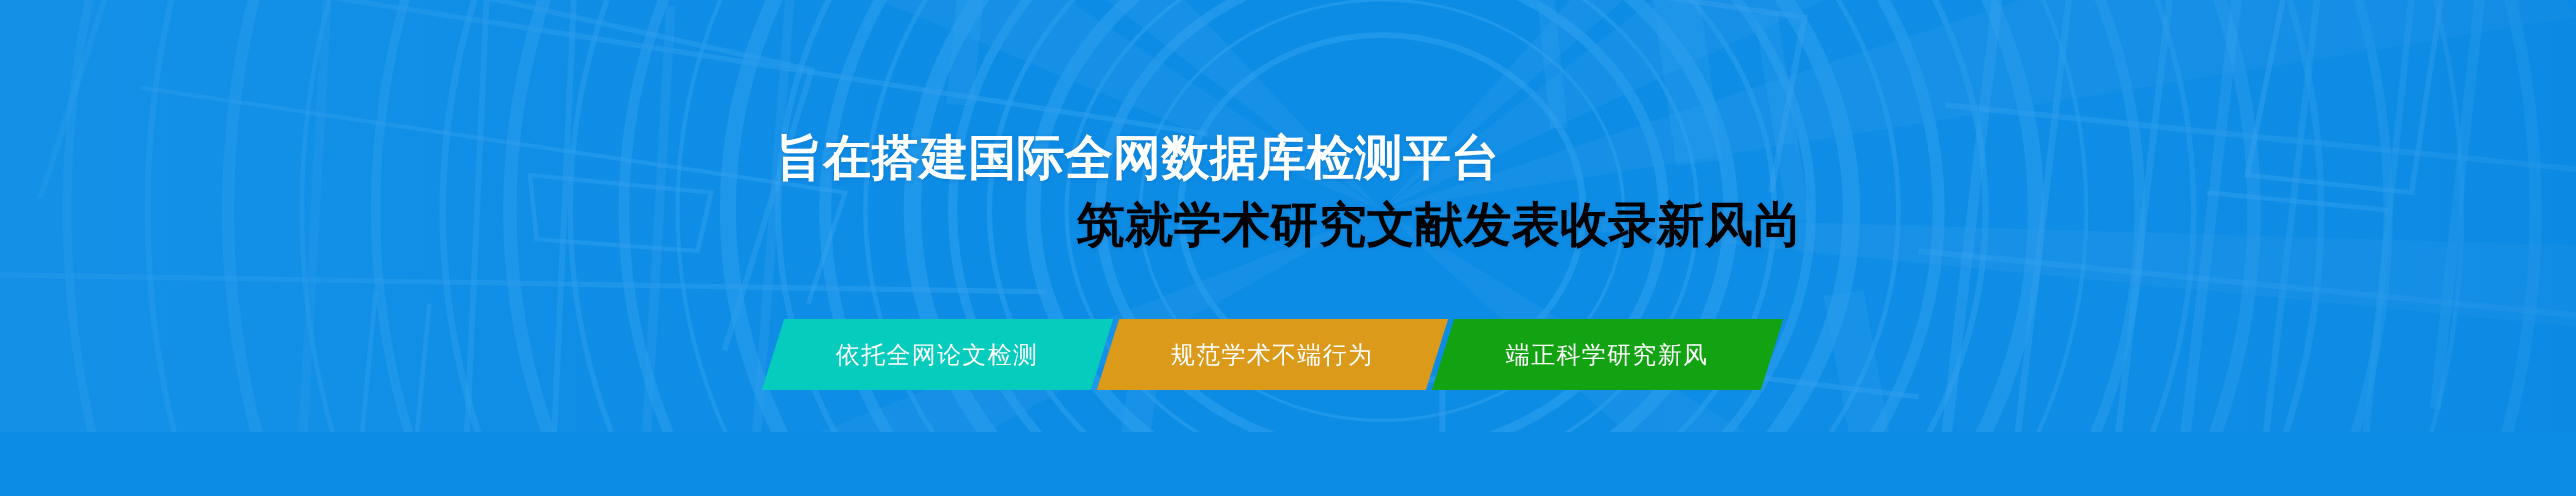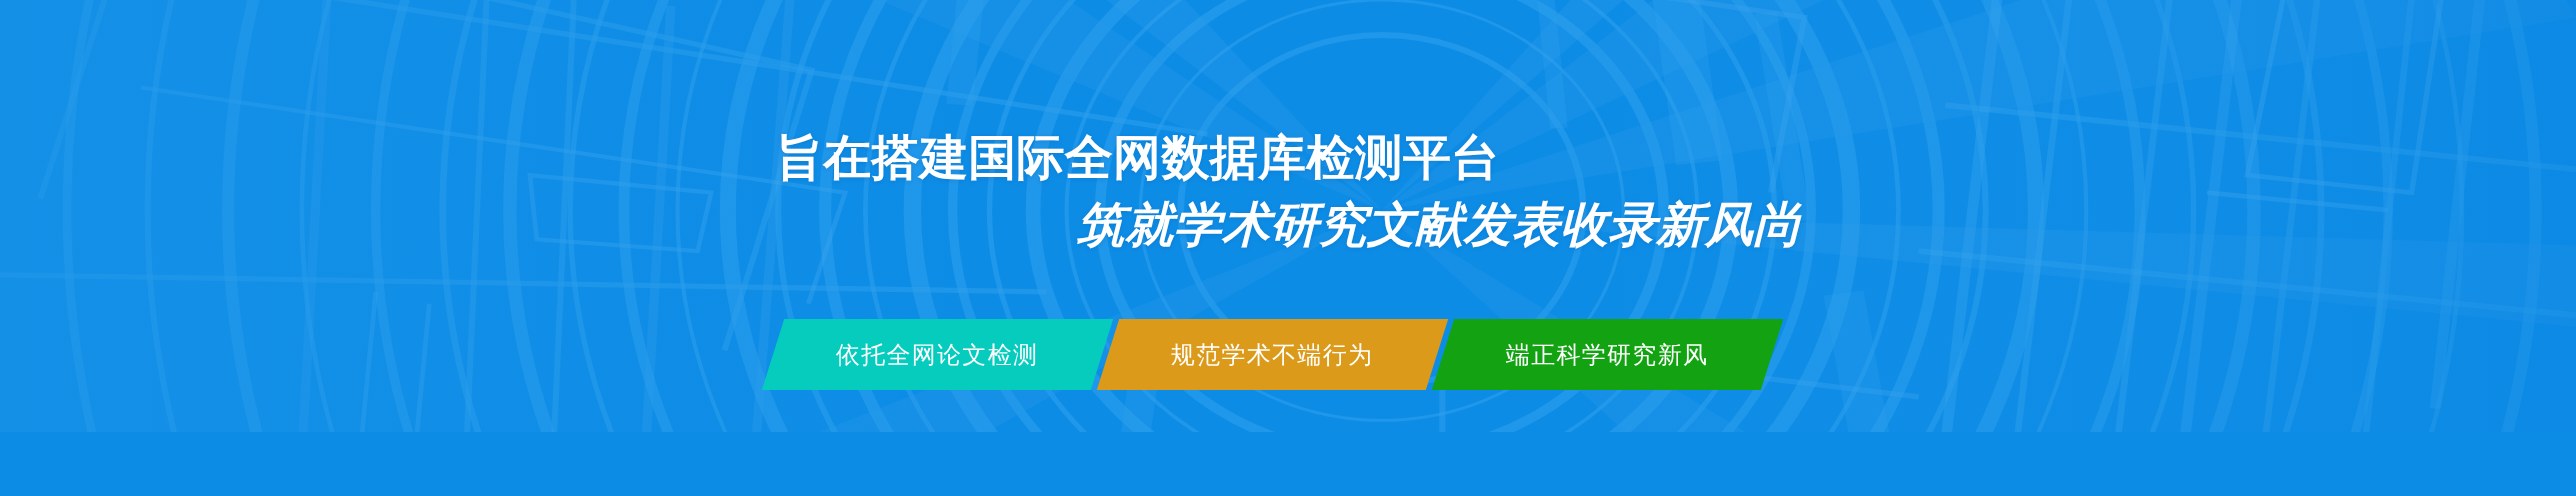--- a/index.html
+++ b/index.html
@@ -189,21 +189,21 @@
         <stop offset="38%" stop-color="#1a93e8" stop-opacity="0"></stop>
         <stop offset="62%" stop-color="#2399ea" stop-opacity="0"></stop>
         <stop offset="100%" stop-color="#0b86e2" stop-opacity="0.45"></stop>
       </linearGradient>
     </defs>
     <rect x="0" y="0" width="3840" height="740" fill="url(#sheen)"></rect>
   </svg>
 
   <div id="headline">
     <div class="headline-line" id="headline-line-1" style="color: rgb(255, 255, 255);">旨在搭建国际全网数据库检测平台</div>
-    <div class="headline-line" id="headline-line-2" style="color: #ffffff; font-style: italic;">筑就学术研究文献发表收录新风尚</div>
+    <div class="headline-line" id="headline-line-2" style="color: #000000;">筑就学术研究文献发表收录新风尚</div>
   </div>
 
   <div id="badge-strip">
 
     <div class="badge" id="badge-0" style="background:#06ccbe;">
       <span class="badge-label" style="color: rgb(255, 255, 255);">依托全网论文检测</span>
     </div>
 
     <div class="badge" id="badge-1" style="background:#dc9a1a;">
       <span class="badge-label" style="color: rgb(255, 255, 255);">规范学术不端行为</span>

